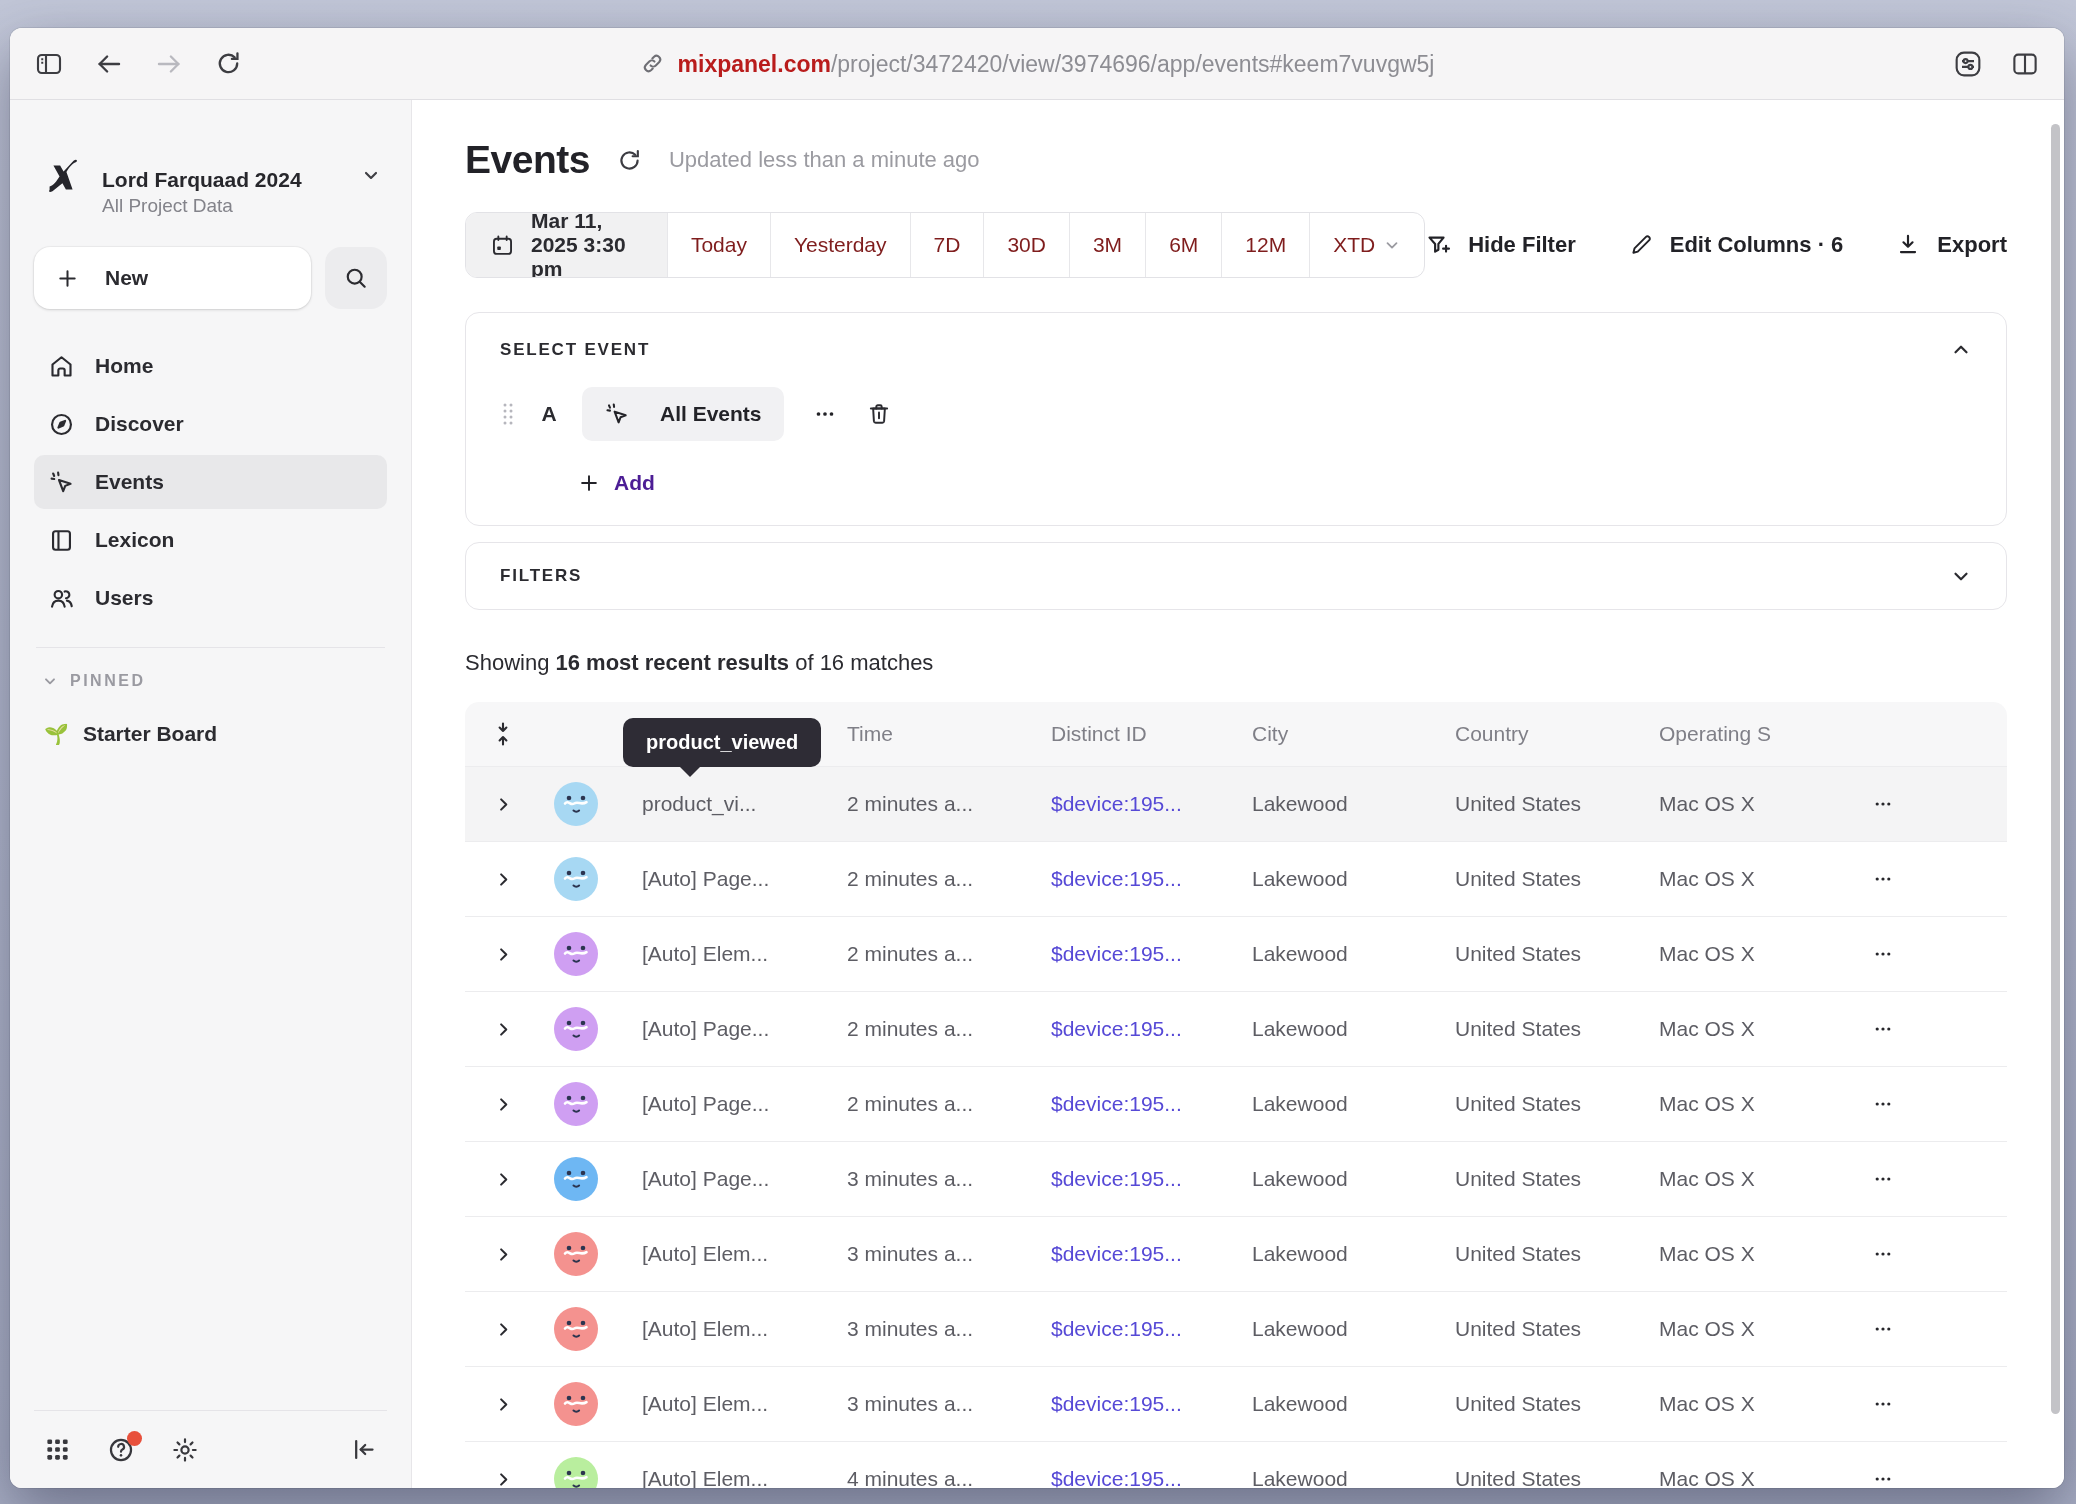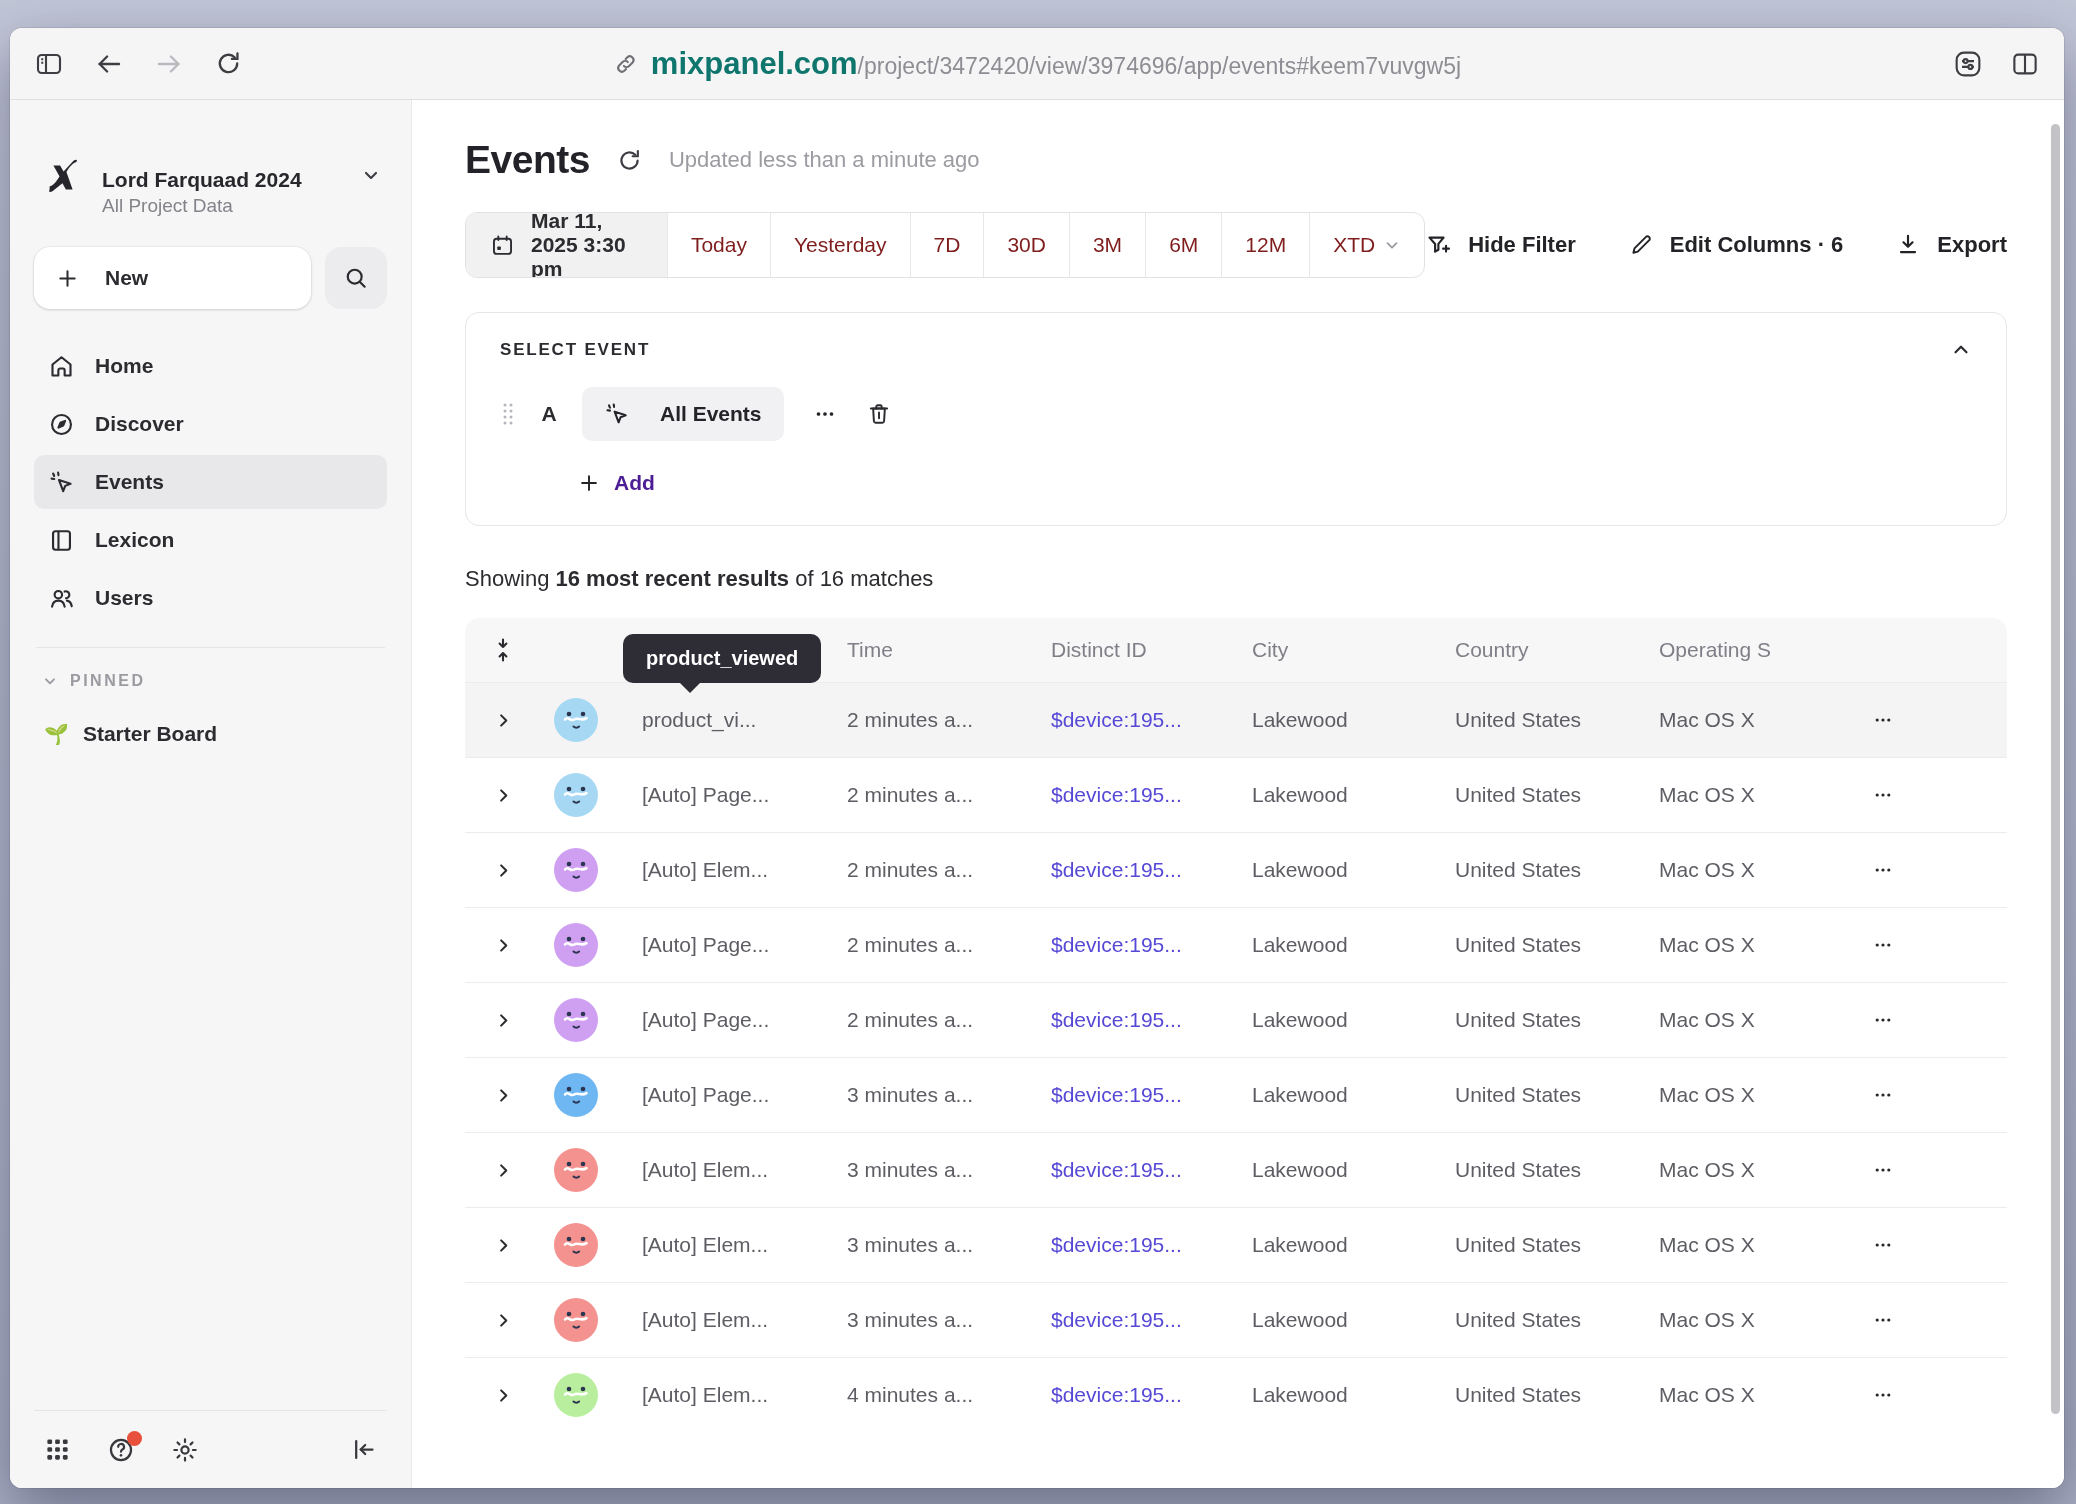--- a/index.html
+++ b/index.html
@@ -18,21 +18,21 @@
     display:flex; flex-direction:column; }
 
   
   .toolbar { flex:0 0 72px; background:#f6f5f6; border-bottom:1px solid #e0dfe3;
     display:flex; align-items:center; padding:0 24px; position:relative; }
   .tb-group { display:flex; align-items:center; gap:30px; }
   .tb-ic { color:#3d3d42; }
   .tb-ic.dim { color:#b9b9bf; }
   .urlbox { position:absolute; left:50%; top:50%; transform:translate(-50%,-50%);
     display:flex; align-items:center; gap:12px; white-space:nowrap; }
-  .url-host { font-size:31px; font-weight:600; color:#0f766e; }
+  .url-host { font-size:23px; font-weight:600; color:#b91c1c; }
   .url-path { font-size:23px; color:#8d8d93; }
   .tb-right { margin-left:auto; display:flex; align-items:center; gap:26px; }
 
   
   .app { flex:1; display:flex; min-height:0; }
 
   
   .sidebar { flex:0 0 402px; background:#f6f6f7; border-right:1px solid #e7e6e9;
     display:flex; flex-direction:column; padding:26px 24px 0; }
   .proj { display:flex; align-items:center; gap:16px; padding:6px 6px 0; }
@@ -475,20 +475,28 @@
         <div class="add-row">
           <span>
             <svg width="22" height="22" viewBox="0 0 24 24" fill="none" stroke="#232328" stroke-width="2.1" stroke-linecap="round">
                 <path d="M12 4.5v15M4.5 12h15"></path>
               </svg>
           </span>
           <span>Add</span>
         </div>
       </div>
 
+      <div class="card filters">
+        <span class="card-title">FILTERS</span>
+        <span class="card-chev">
+          <svg width="22" height="22" viewBox="0 0 24 24" fill="none" stroke="currentColor" stroke-width="2.4" stroke-linecap="round" stroke-linejoin="round">
+              <path d="M6 9.5l6 6 6-6"></path>
+            </svg>
+        </span>
+      </div>
 
       <div class="showing"><span>Showing </span><b>16 most recent results</b><span> of 16 matches</span></div>
 
       <div class="table">
         <div class="thead">
           <span class="c-exp sort-ic">
             <svg width="22" height="26" viewBox="0 0 22 26" fill="none" stroke="currentColor" stroke-width="2.1" stroke-linecap="round" stroke-linejoin="round">
                 <path d="M11 2.5v7.5M7.6 6.6 11 10l3.4-3.4"></path>
                 <path d="M11 23.5V16M7.6 19.4 11 16l3.4 3.4"></path>
               </svg>

